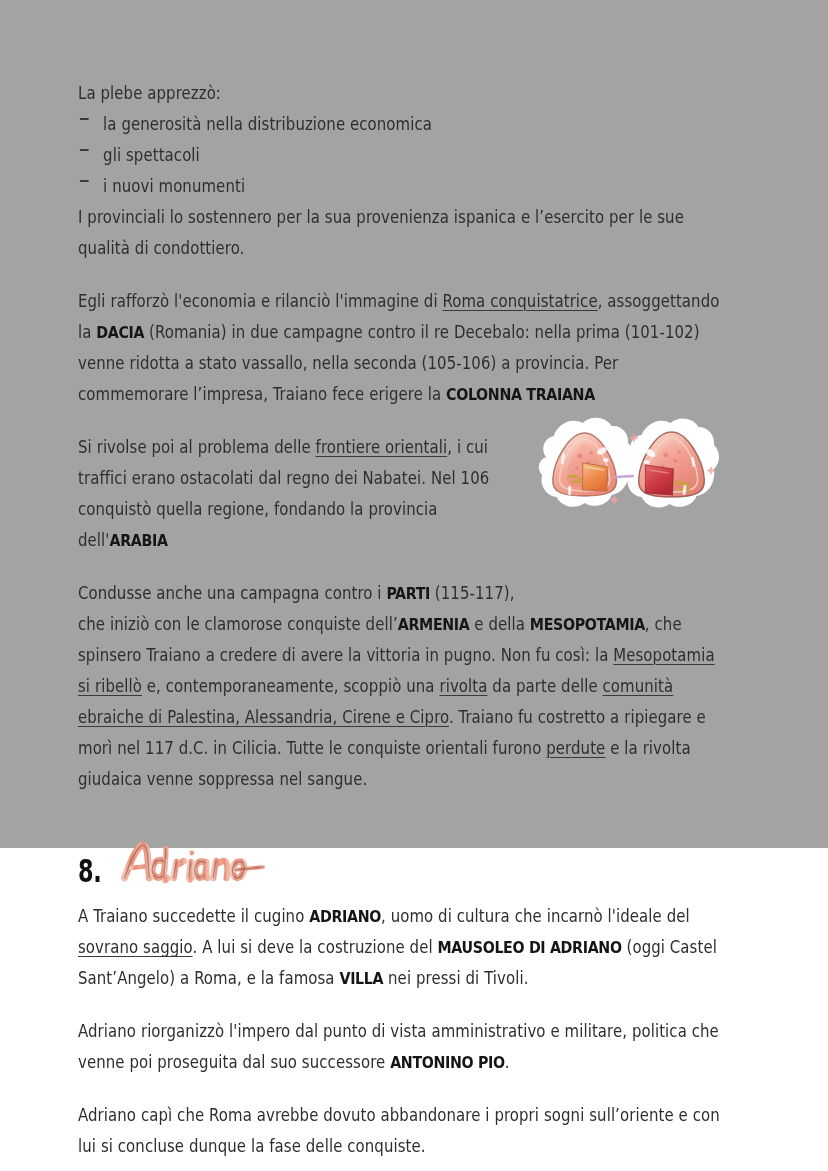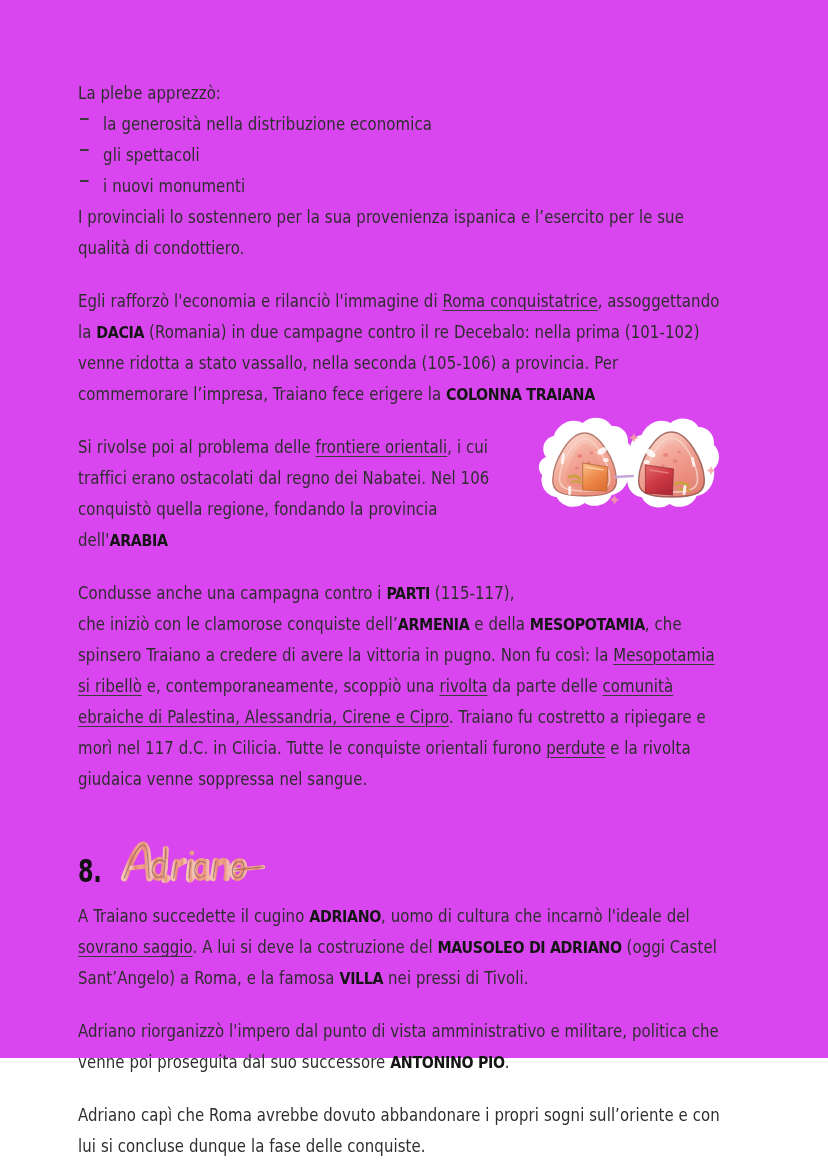--- a/index.html
+++ b/index.html
@@ -13,22 +13,22 @@
     height: 1171px;
     position: relative;
     font-family: "DejaVu Sans", sans-serif;
     overflow: hidden;
   }
 
   .page {
     position: absolute;
     left: 0; top: 0;
     width: 828px;
-    height: 1058px;
-    background: #d946ef;
+    height: 848px;
+    background: #a3a3a3;
   }
 
   .content {
     position: absolute;
     left: 78px;
     top: 78px;
     width: 672px;
   }
 
   

